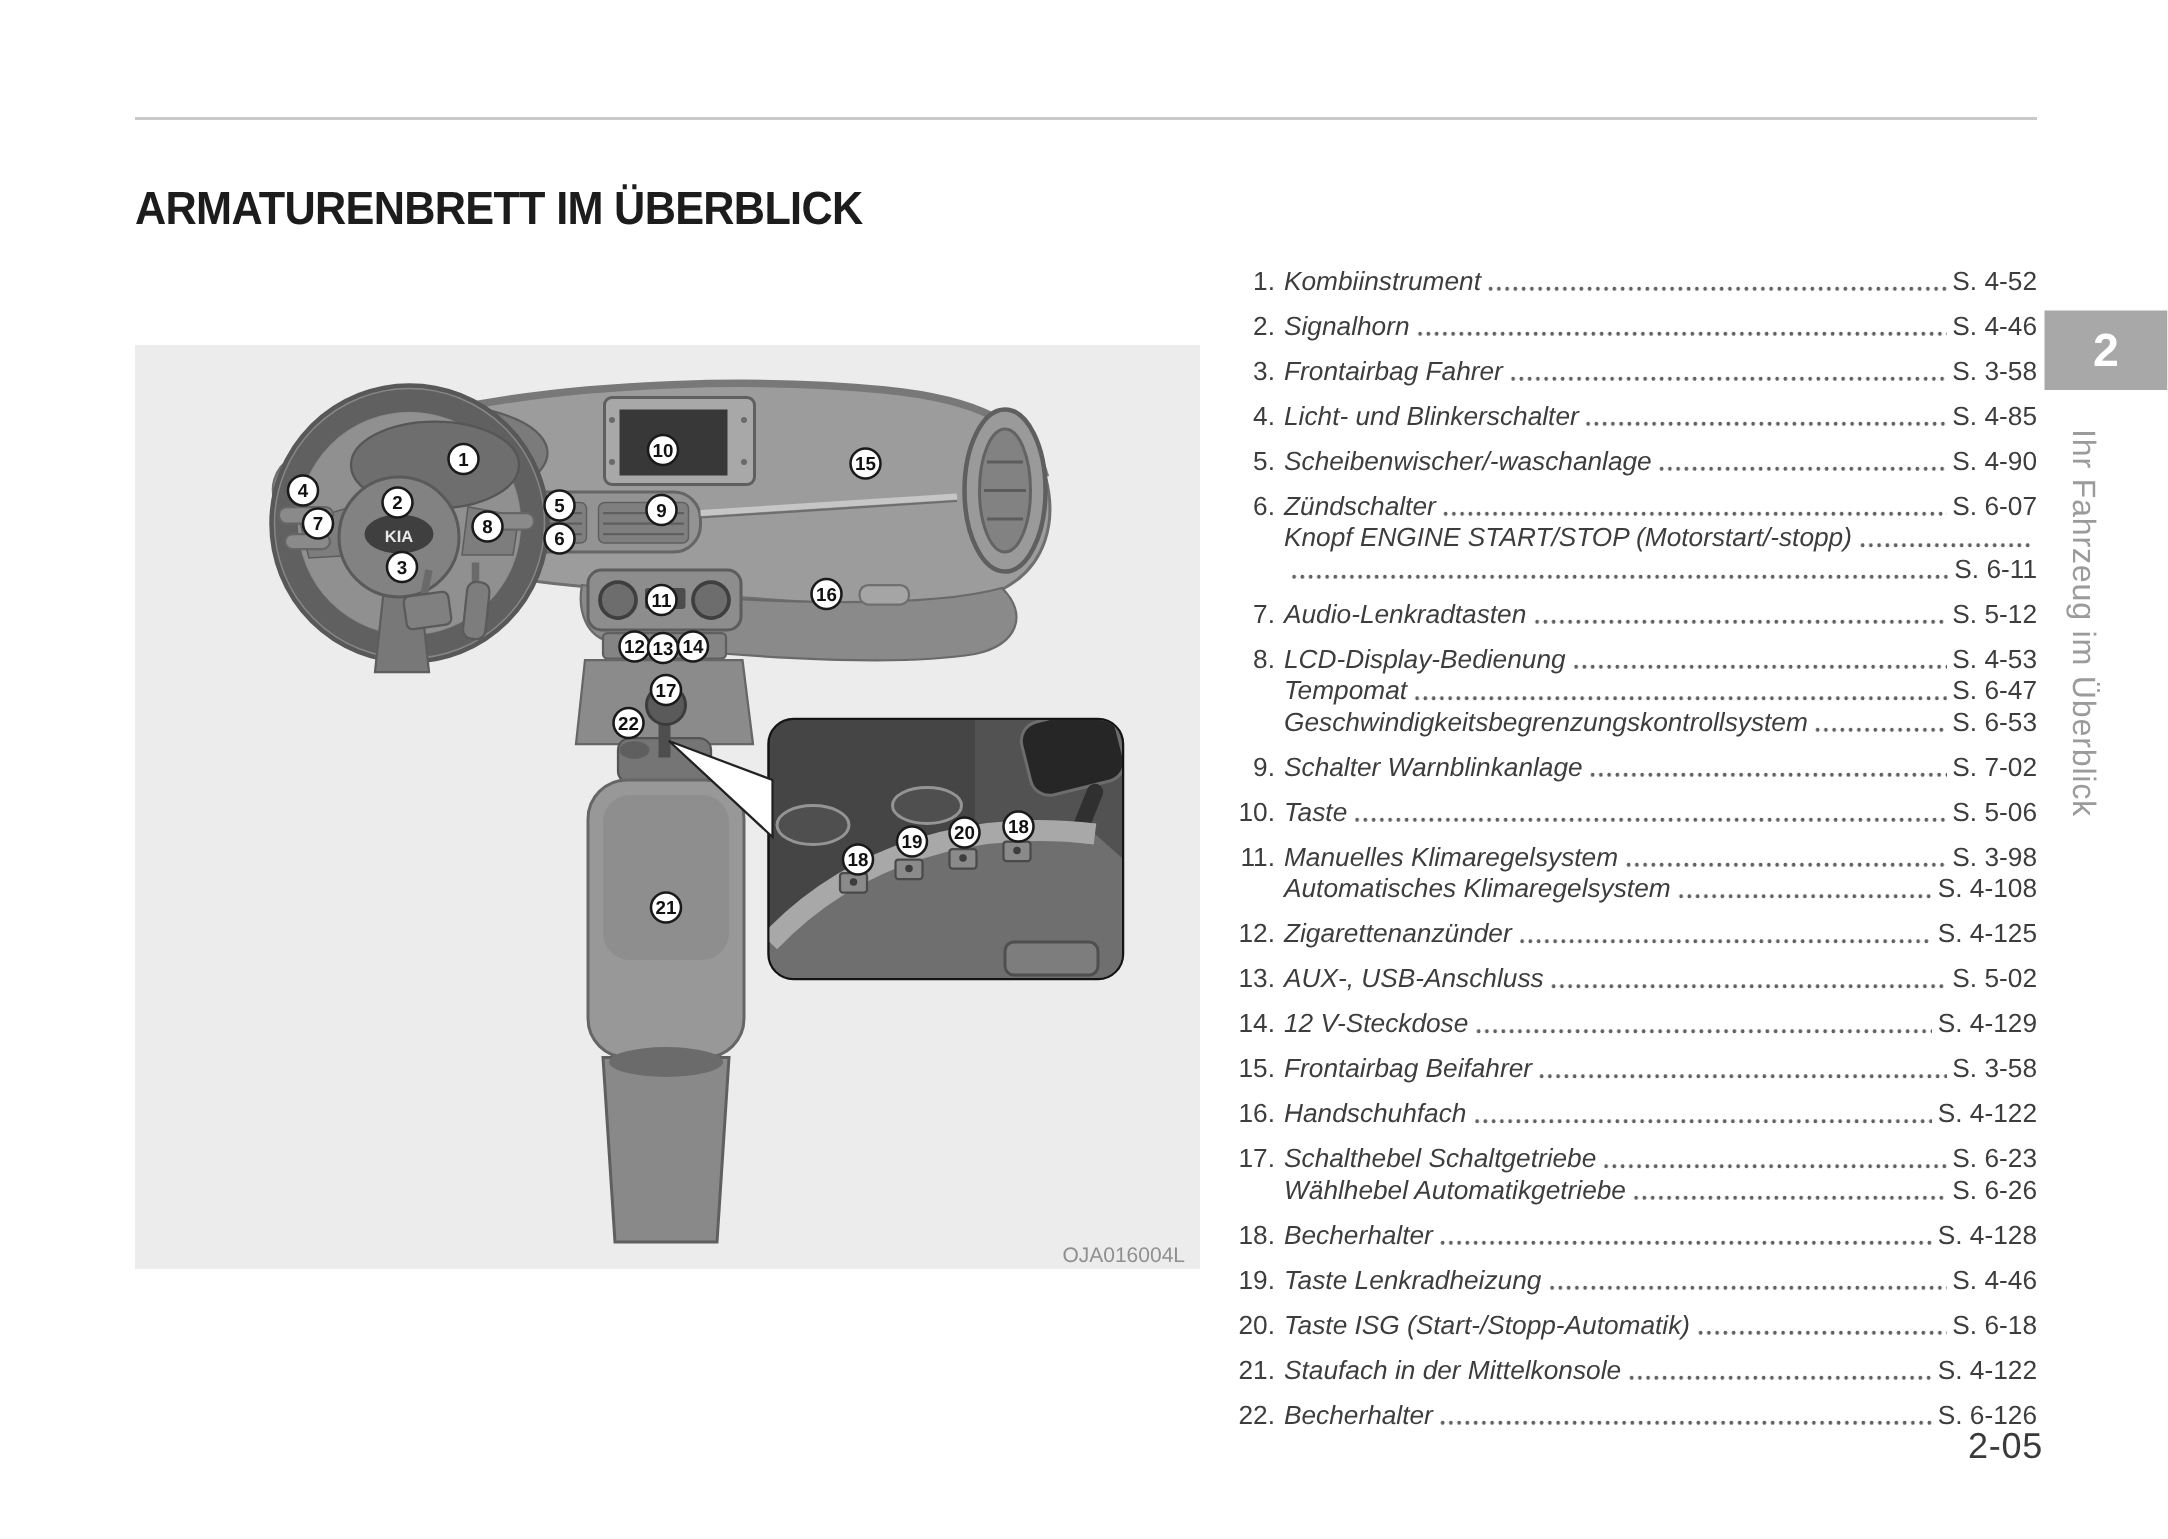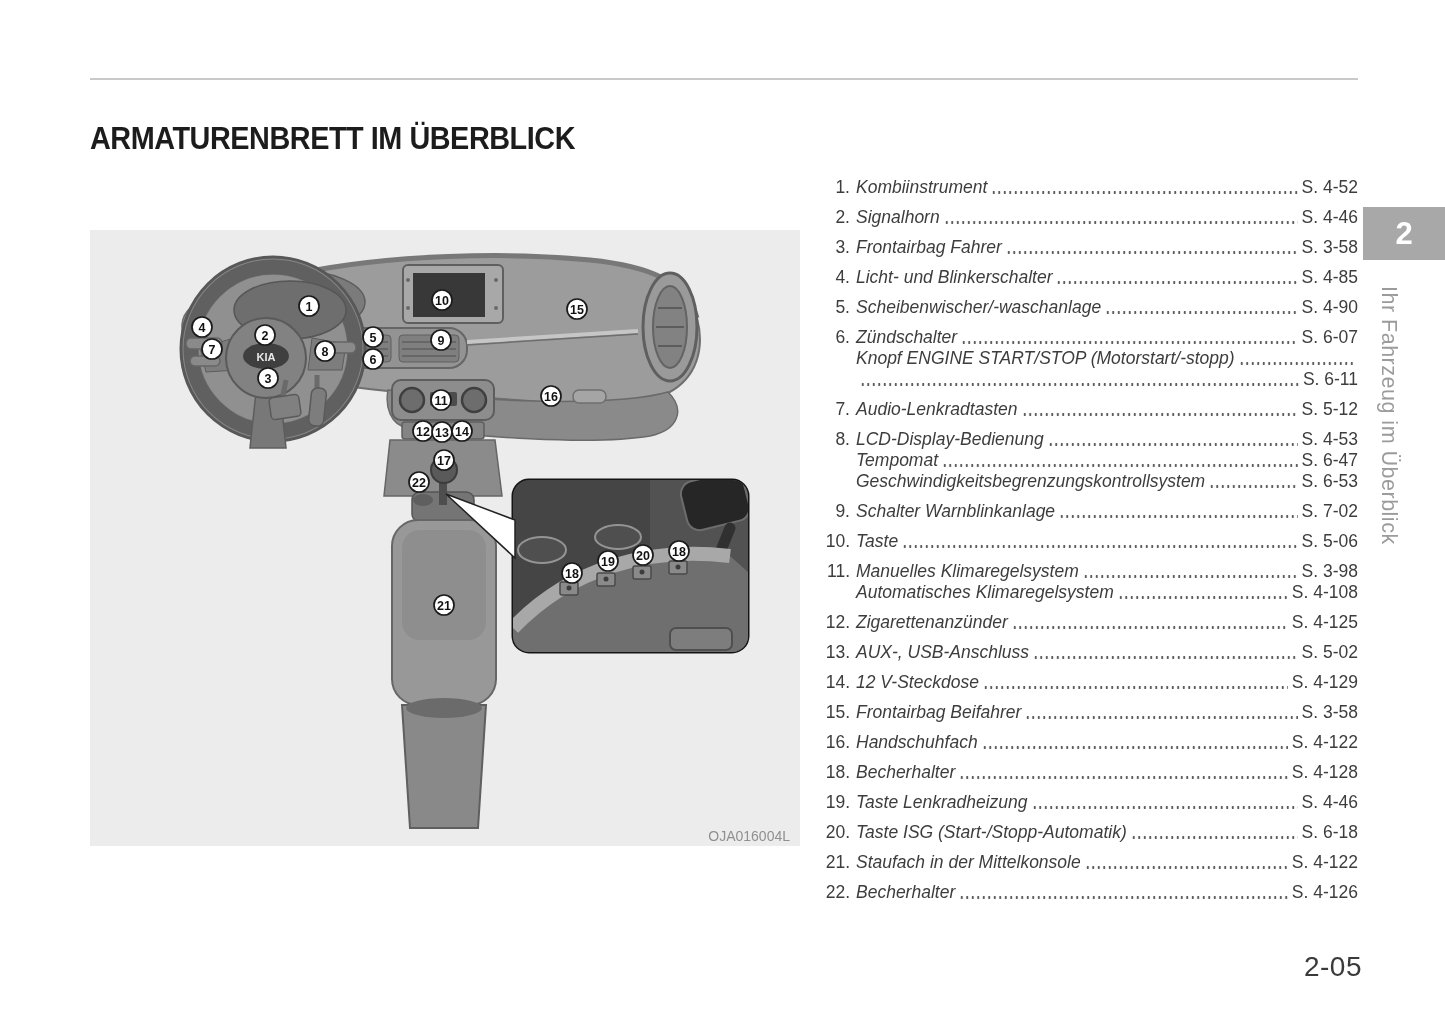--- a/index.html
+++ b/index.html
@@ -30,21 +30,21 @@
 
   .chapter-tab{
     position:absolute;left:1363px;top:207px;width:82px;height:53px;background:#a8a8a8;
     color:#ffffff;font-size:31px;font-weight:700;text-align:center;line-height:53px;
   }
   .side-vertical{
     position:absolute;left:1376px;top:286px;height:320px;
     writing-mode:vertical-rl;font-size:21.5px;color:#9b9b9b;letter-spacing:0.5px;white-space:nowrap;
   }
   .page-footer{
-    position:absolute;right:83px;top:951px;font-size:28px;color:#3a3a3a;letter-spacing:0.5px;
+    position:absolute;right:83px;top:951px;font-size:24px;color:#3a3a3a;letter-spacing:0.5px;
   }
   .callout-circle{fill:#ffffff;stroke:#1a1a1a;stroke-width:1.7px;}
   .callout-num{font-size:12.5px;font-weight:700;fill:#111111;text-anchor:middle;}
   .fig-caption{font-size:14px;fill:#909090;text-anchor:end;}
 </style>
 </head>
 <body>
 
 <div class="top-rule"></div>
 <h1 class="page-title">ARMATURENBRETT IM ÜBERBLICK</h1>
@@ -432,20 +432,35 @@
     <div class="toc-item">
   <div class="toc-line">
     <span class="toc-num">16.</span>
     <span class="toc-text">Handschuhfach</span>
     <span class="leader"></span>
     <span class="toc-page">S. 4-122</span>
   </div>
 </div>
     <div class="toc-item">
   <div class="toc-line">
+    <span class="toc-num">17.</span>
+    <span class="toc-text">Schalthebel Schaltgetriebe</span>
+    <span class="leader"></span>
+    <span class="toc-page">S. 6-23</span>
+  </div>
+
+  <div class="toc-line">
+    <span class="toc-num"></span>
+    <span class="toc-text">Wählhebel Automatikgetriebe</span>
+    <span class="leader"></span>
+    <span class="toc-page">S. 6-26</span>
+  </div>
+</div>
+    <div class="toc-item">
+  <div class="toc-line">
     <span class="toc-num">18.</span>
     <span class="toc-text">Becherhalter</span>
     <span class="leader"></span>
     <span class="toc-page">S. 4-128</span>
   </div>
 </div>
     <div class="toc-item">
   <div class="toc-line">
     <span class="toc-num">19.</span>
     <span class="toc-text">Taste Lenkradheizung</span>
@@ -467,20 +482,20 @@
     <span class="toc-text">Staufach in der Mittelkonsole</span>
     <span class="leader"></span>
     <span class="toc-page">S. 4-122</span>
   </div>
 </div>
     <div class="toc-item">
   <div class="toc-line">
     <span class="toc-num">22.</span>
     <span class="toc-text">Becherhalter</span>
     <span class="leader"></span>
-    <span class="toc-page">S. 4-126</span>
+    <span class="toc-page">S. 6-126</span>
   </div>
 </div>
   </div>
 
 <div class="chapter-tab">2</div>
 <div class="side-vertical">Ihr Fahrzeug im Überblick</div>
 <div class="page-footer">2-05</div>
 
 </body></html>

